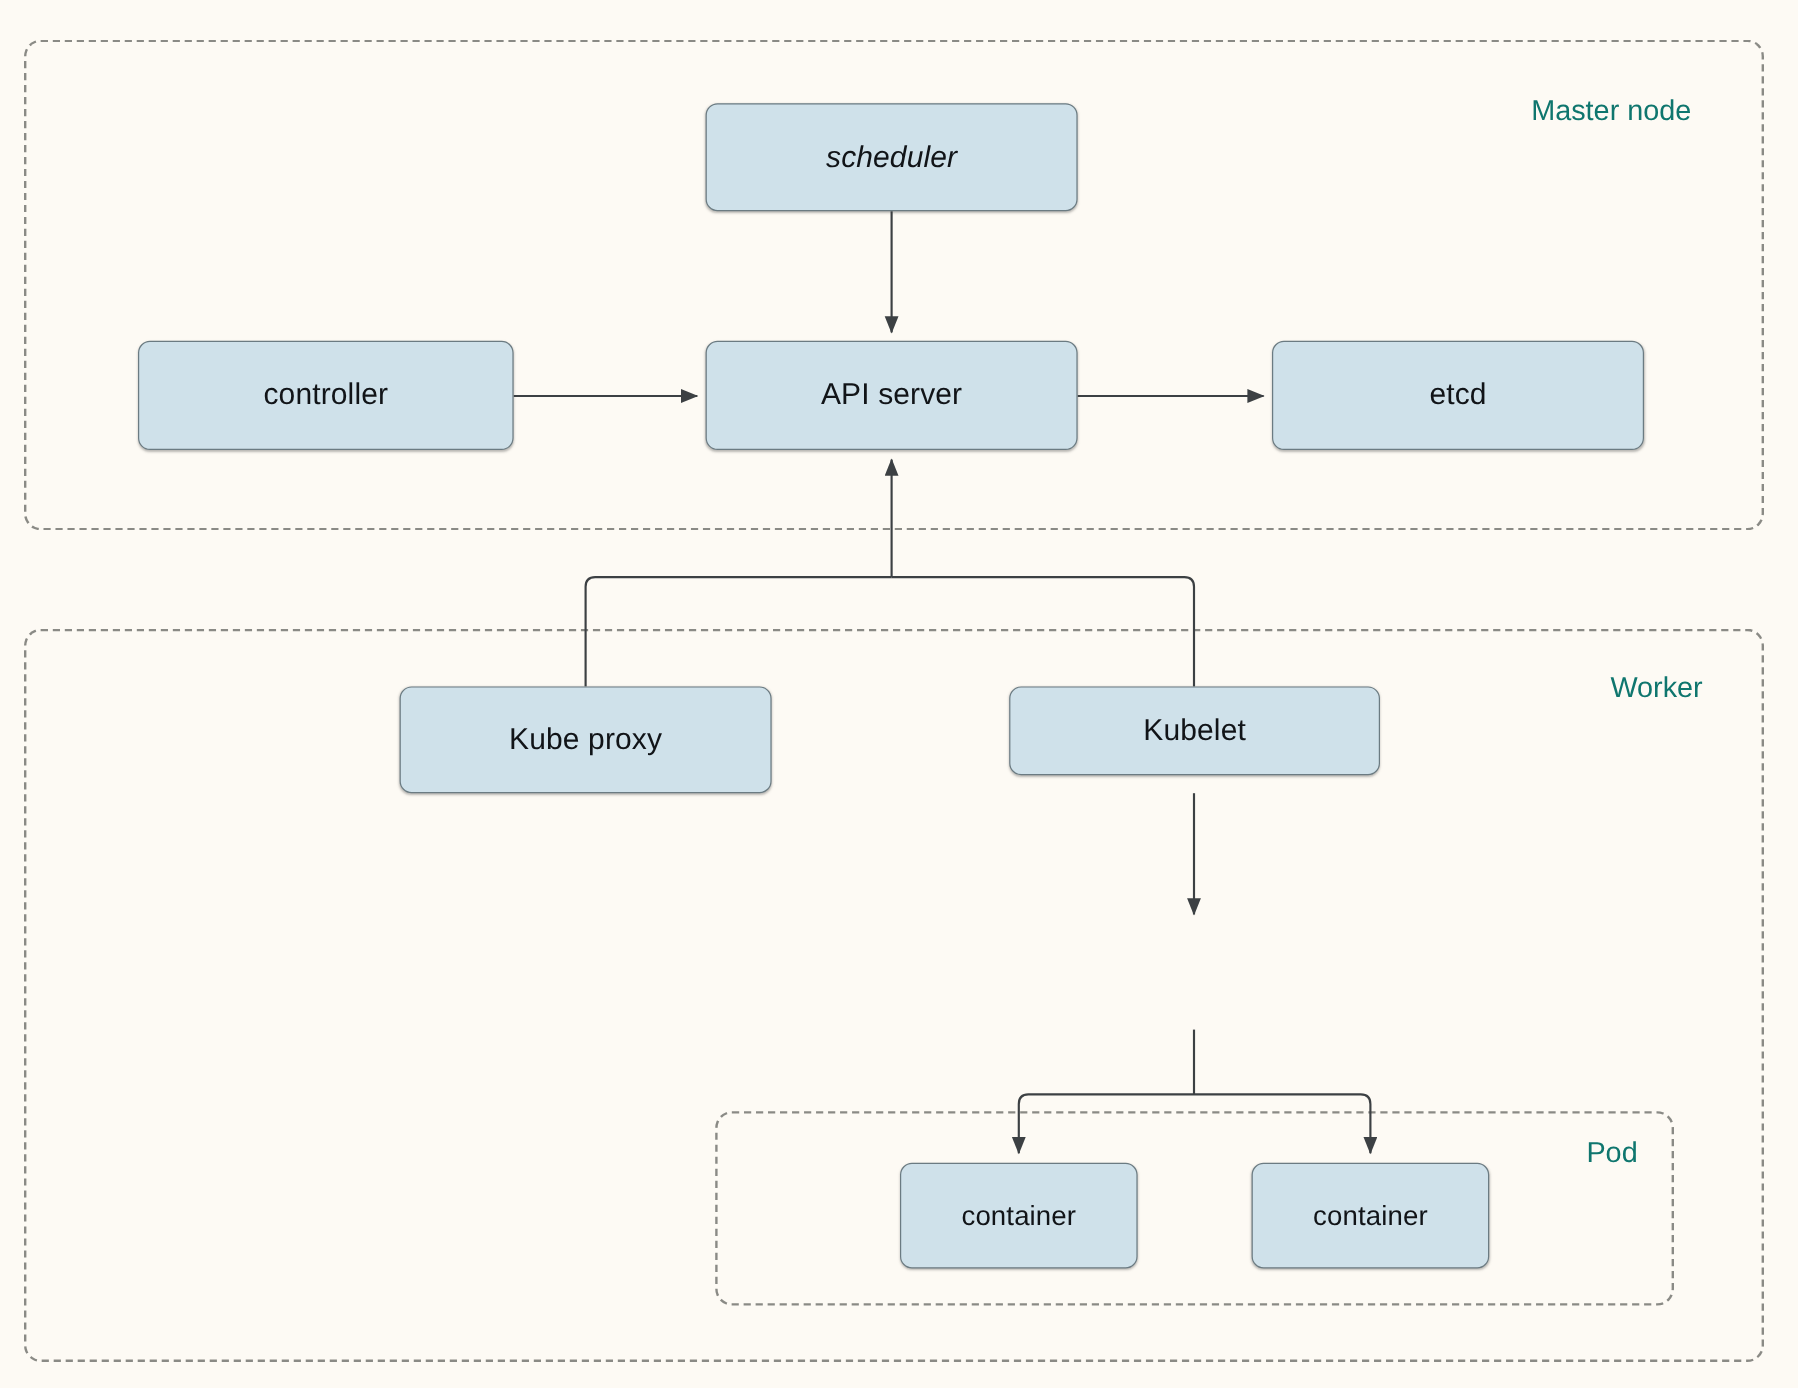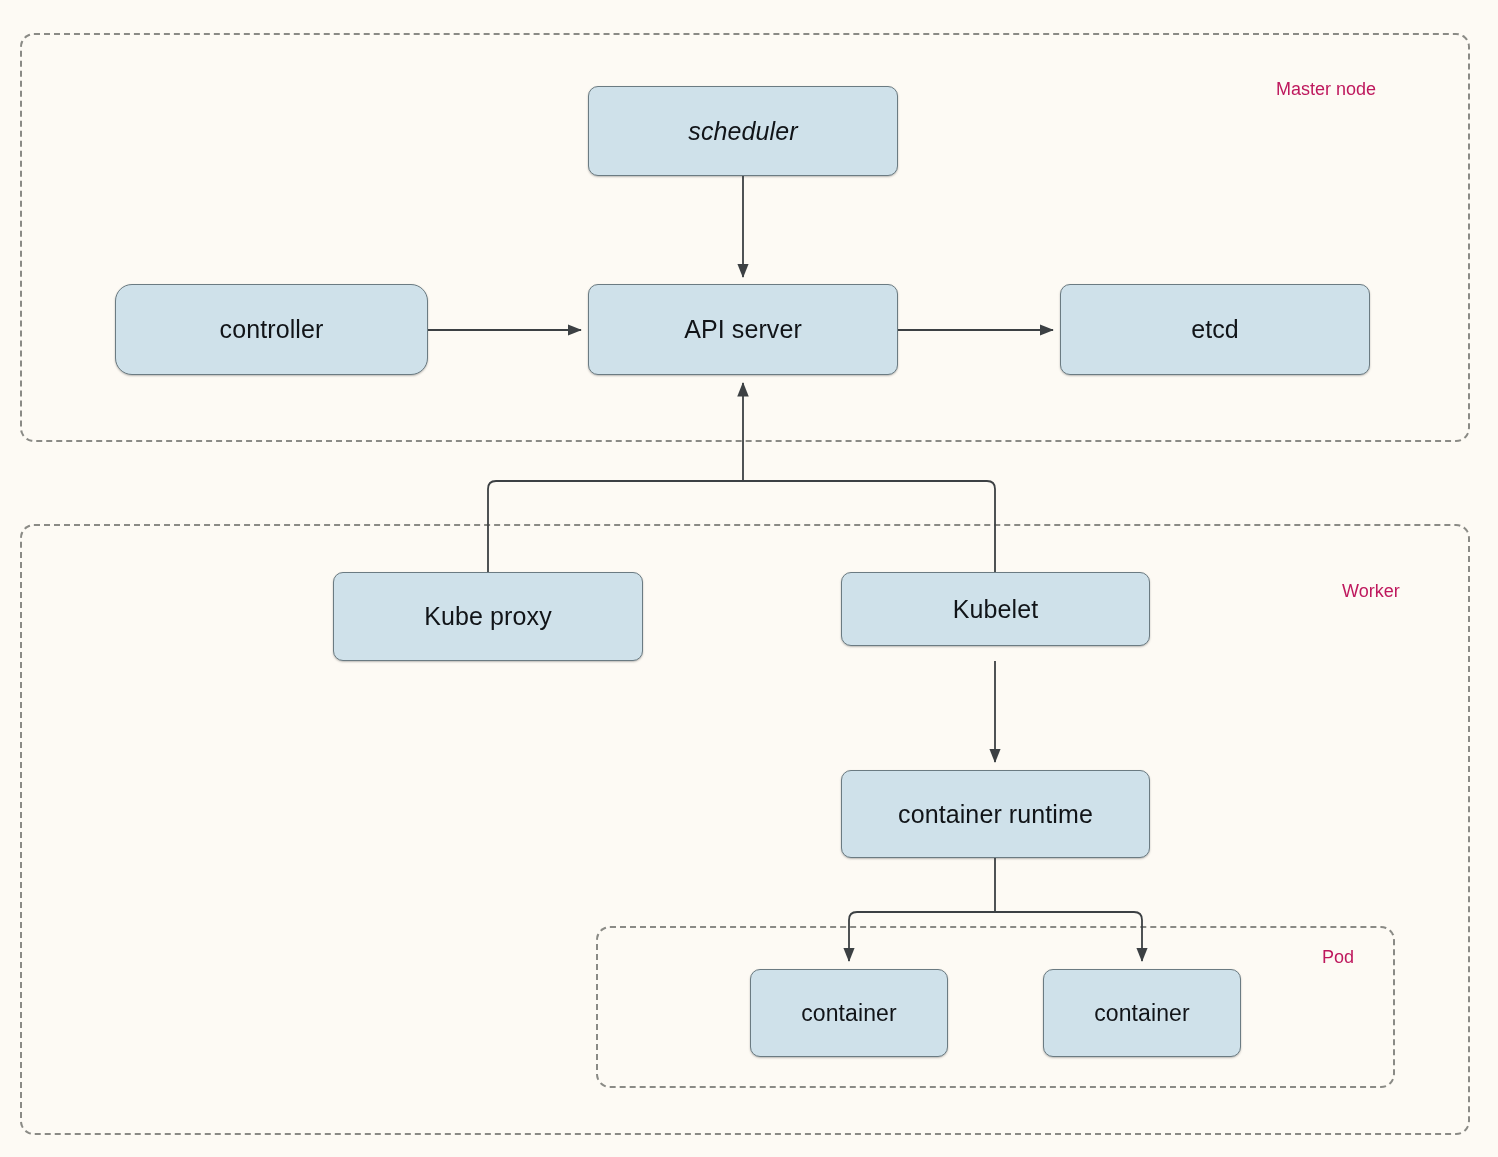--- a/index.html
+++ b/index.html
@@ -39,36 +39,36 @@
   }
   .group-box {
     position: absolute;
     border: 2px dashed #8a8a85;
     border-radius: 14px;
     box-sizing: border-box;
     background: transparent;
   }
   .group-label {
     position: absolute;
-    font-size: 18px;
-    color: #be185d;
+    font-size: 24px;
+    color: #0f766e;
     font-family: "Liberation Sans", sans-serif;
     white-space: nowrap;
   }
 </style>
 </head>
 <body>
 
 <div id="canvas">
 
   <div class="group-box" style="left:20px; top:33px; width:1450px; height:409px;"></div>
   <div class="group-label" style="left:1276px; top:79px;">Master node</div>
 
   <div class="group-box" style="left:20px; top:524px; width:1450px; height:611px;"></div>
-  <div class="group-label" style="left:1342px; top:560px;margin-top:21px;">Worker</div>
+  <div class="group-label" style="left:1342px; top:560px;">Worker</div>
 
   <div class="group-box" style="left:596px; top:926px; width:799px; height:162px;"></div>
   <div class="group-label" style="left:1322px; top:947px;">Pod</div>
 
   <svg class="svg-layer" viewBox="0 0 1498 1157" xmlns="http://www.w3.org/2000/svg">
     <defs>
       <marker id="arrowhead" markerWidth="9" markerHeight="9" refX="7.5" refY="3.2" orient="auto" markerUnits="strokeWidth">
         <path d="M0,0 L8,3.2 L0,6.4 z" fill="#3c4043"></path>
       </marker>
     </defs>
@@ -87,43 +87,40 @@
 
     <path d="M995,858 L995,912" stroke="#3c4043" stroke-width="1.8" fill="none"></path>
     <path d="M995,912 L857,912 Q849,912 849,920 L849,961" stroke="#3c4043" stroke-width="1.8" fill="none" marker-end="url(#arrowhead)"></path>
     <path d="M995,912 L1134,912 Q1142,912 1142,920 L1142,961" stroke="#3c4043" stroke-width="1.8" fill="none" marker-end="url(#arrowhead)"></path>
   </svg>
 
   <div class="node-box" style="left:588px; top:86px; width:310px; height:90px;font-style:italic;">
     <span>scheduler</span>
   </div>
 
-  <div class="node-box" style="left:115px; top:284px; width:313px; height:91px;border-radius:17px;">
+  <div class="node-box" style="left:115px; top:284px; width:313px; height:91px;">
     <span>controller</span>
   </div>
 
   <div class="node-box" style="left:588px; top:284px; width:310px; height:91px;text-align:right;">
     <span>API server</span>
   </div>
 
   <div class="node-box" style="left:1060px; top:284px; width:310px; height:91px;">
     <span>etcd</span>
   </div>
 
   <div class="node-box" style="left:333px; top:572px; width:310px; height:89px;">
     <span>Kube proxy</span>
   </div>
 
   <div class="node-box" style="left:841px; top:572px; width:309px; height:74px;">
     <span>Kubelet</span>
   </div>
 
-  <div class="node-box" style="left:841px; top:770px; width:309px; height:88px;">
-    <span>container runtime</span>
-  </div>
 
   <div class="node-box" style="left:750px; top:969px; width:198px; height:88px; font-size:23px;">
     <span>container</span>
   </div>
 
   <div class="node-box" style="left:1043px; top:969px; width:198px; height:88px; font-size:23px;">
     <span>container</span>
   </div>
 
 </div>

